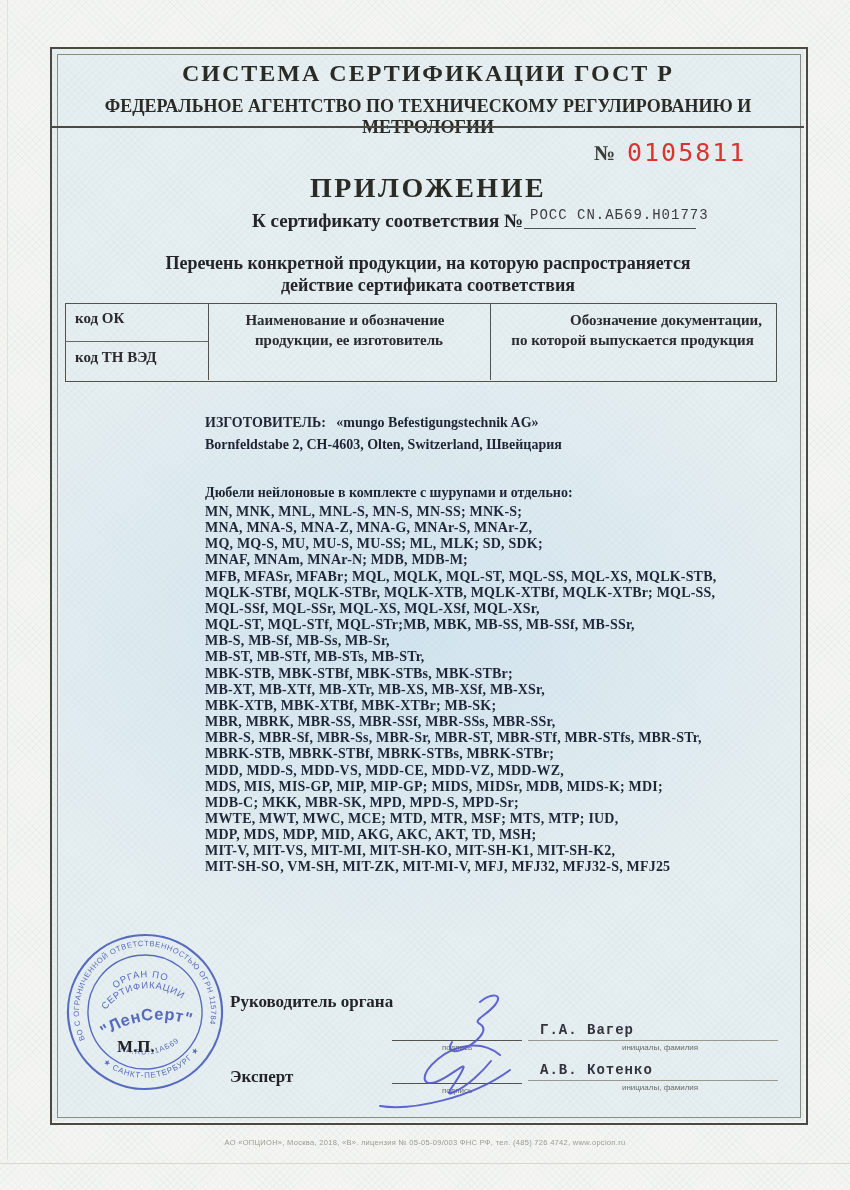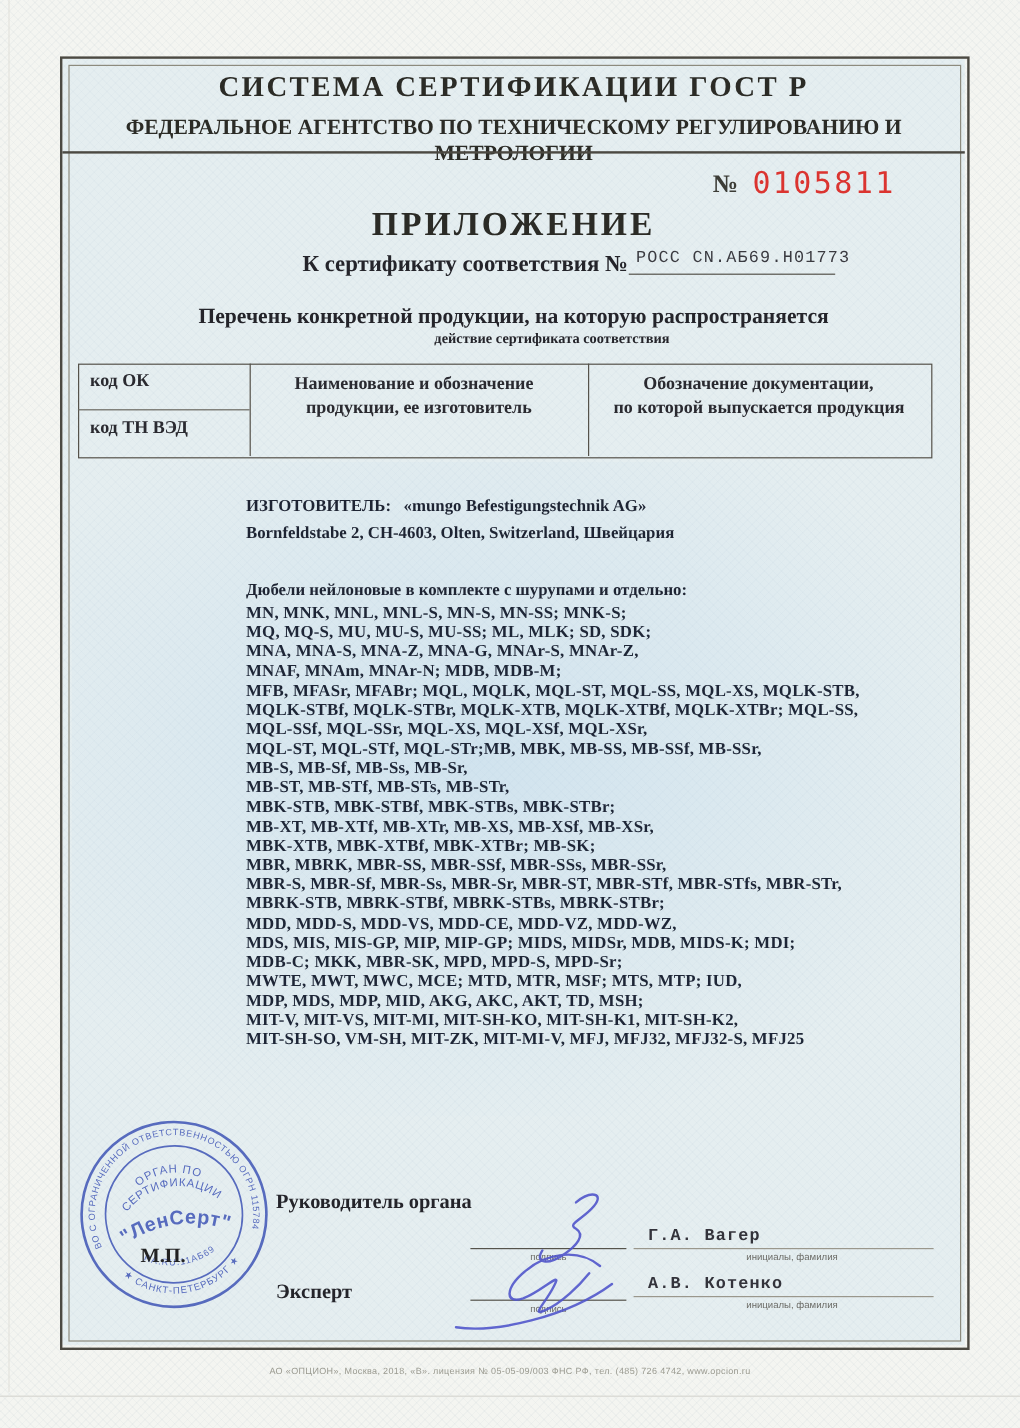--- a/index.html
+++ b/index.html
@@ -25,31 +25,31 @@
   .page-subtitle{left:52px;top:96px;width:752px;font-size:18px;letter-spacing:0;color:#2b2b26;}
   .num-sign{left:594px;top:141px;font-size:21px;color:#3c3c36;}
   .num-red{left:627px;top:138px;font-family:"DejaVu Sans Mono", monospace;font-size:25px;
     letter-spacing:2px;color:#db3430;}
   .doc-title{left:52px;top:172px;width:752px;font-size:28px;letter-spacing:2.5px;color:#2b2b26;}
   .cert-label{left:252px;top:210px;font-size:19px;}
   .cert-number{left:530px;top:207px;font-family:"Liberation Mono", monospace;font-size:14px;
     letter-spacing:1px;color:#3a3a40;}
   .cert-line{left:524px;top:228px;width:172px;height:0;border-top:1px solid #55534b;}
   .desc1{left:52px;top:253px;width:752px;font-size:18px;}
-  .desc2{left:52px;top:275px;width:752px;font-size:12px;margin-left:32px;}
+  .desc2{left:52px;top:275px;width:752px;font-size:18px;}
   .tbl{left:65px;top:303px;width:710px;height:77px;border:1px solid #55524a;}
   .tbl-v1{left:208px;top:303px;width:0;height:77px;border-left:1px solid #55524a;}
   .tbl-v2{left:490px;top:303px;width:0;height:77px;border-left:1px solid #55524a;}
   .tbl-h1{left:65px;top:341px;width:143px;height:0;border-top:1px solid #6a6860;}
   .cell{font-size:15px;font-weight:bold;color:#2a2a30;}
   .c-ok{left:75px;top:310px;}
   .c-tnved{left:75px;top:349px;}
   .c2l1{left:204px;top:312px;width:282px;}
   .c2l2{left:208px;top:332px;width:282px;}
-  .c3l1{left:468px;top:312px;width:328px;}
+  .c3l1{left:502px;top:312px;width:328px;}
   .c3l2{left:490px;top:332px;width:285px;}
   .maker{left:205px;top:415px;font-size:14px;font-weight:bold;color:#1e2433;white-space:nowrap;}
   .maker-addr{left:205px;top:437px;font-size:14px;font-weight:bold;color:#1e2433;white-space:nowrap;}
   .prod-intro{left:205px;top:485px;font-size:14px;font-weight:bold;color:#1e2433;white-space:nowrap;}
   .prod-list{left:205px;top:504px;width:575px;font-size:14px;font-weight:bold;color:#1e2637;
     line-height:16.15px;letter-spacing:.2px;}
   .prod-list div{white-space:nowrap;}
   .stamp{left:60px;top:927px;opacity:.85;}
   .mp{left:117px;top:1037px;font-size:17px;font-weight:bold;color:#222;z-index:5;}
   .role1{left:230px;top:992px;font-size:17px;}
@@ -117,22 +117,22 @@
 
   <div class="abs maker">
     <span>ИЗГОТОВИТЕЛЬ:</span>&nbsp;&nbsp;
     <span>«mungo Befestigungstechnik AG»</span>
   </div>
   <div class="abs maker-addr">Bornfeldstabe 2, CH-4603, Olten, Switzerland, Швейцария</div>
 
   <div class="abs prod-intro">Дюбели нейлоновые в комплекте с шурупами и отдельно:</div>
   <div class="abs prod-list">
     <div>MN, MNK, MNL, MNL-S, MN-S, MN-SS; MNK-S;</div>
+    <div>MNA, MNA-S, MNA-Z, MNA-G, MNAr-S, MNAr-Z,</div>
     <div>MQ, MQ-S, MU, MU-S, MU-SS; ML, MLK; SD, SDK;</div>
-    <div>MNA, MNA-S, MNA-Z, MNA-G, MNAr-S, MNAr-Z,</div>
     <div>MNAF, MNAm, MNAr-N; MDB, MDB-M;</div>
     <div>MFB, MFASr, MFABr; MQL, MQLK, MQL-ST, MQL-SS, MQL-XS, MQLK-STB,</div>
     <div>MQLK-STBf, MQLK-STBr, MQLK-XTB, MQLK-XTBf, MQLK-XTBr; MQL-SS,</div>
     <div>MQL-SSf, MQL-SSr, MQL-XS, MQL-XSf, MQL-XSr,</div>
     <div>MQL-ST, MQL-STf, MQL-STr;MB, MBK, MB-SS, MB-SSf, MB-SSr,</div>
     <div>MB-S, MB-Sf, MB-Ss, MB-Sr,</div>
     <div>MB-ST, MB-STf, MB-STs,  MB-STr,</div>
     <div>MBK-STB, MBK-STBf, MBK-STBs, MBK-STBr;</div>
     <div>MB-XT, MB-XTf, MB-XTr, MB-XS, MB-XSf, MB-XSr,</div>
     <div>MBK-XTB, MBK-XTBf, MBK-XTBr; MB-SK;</div>

